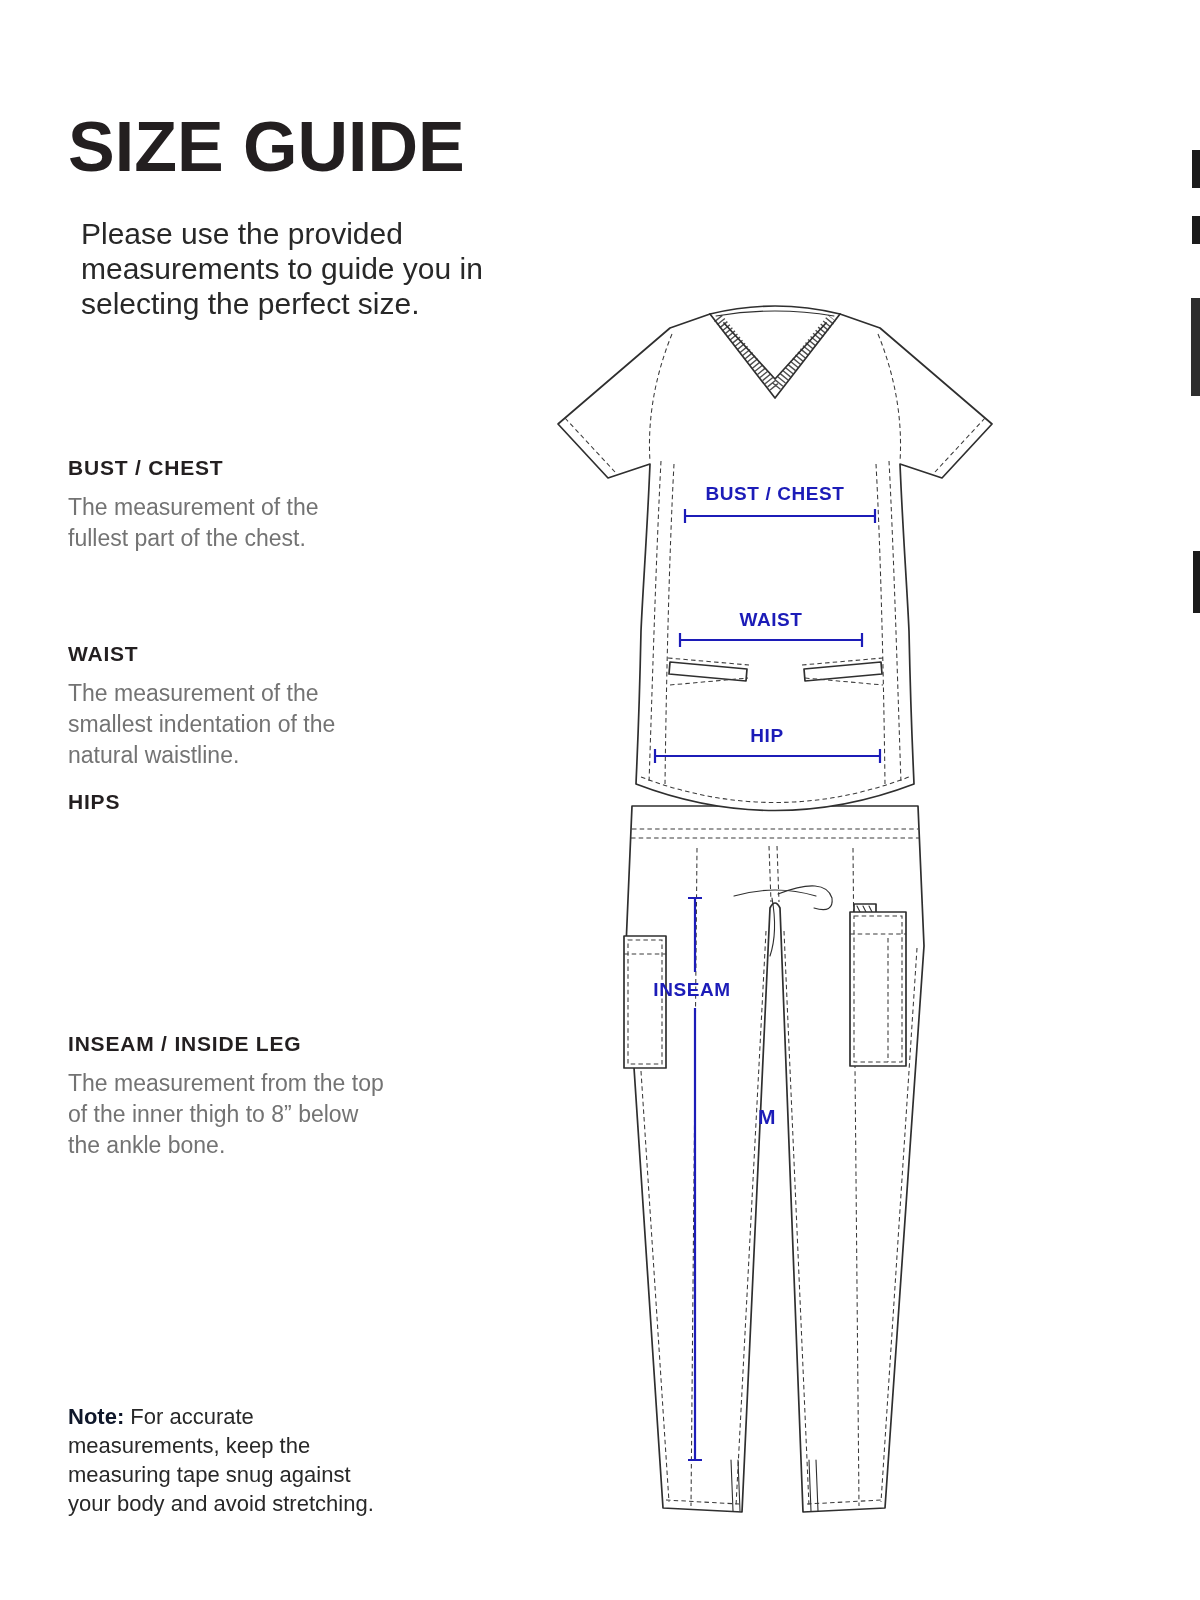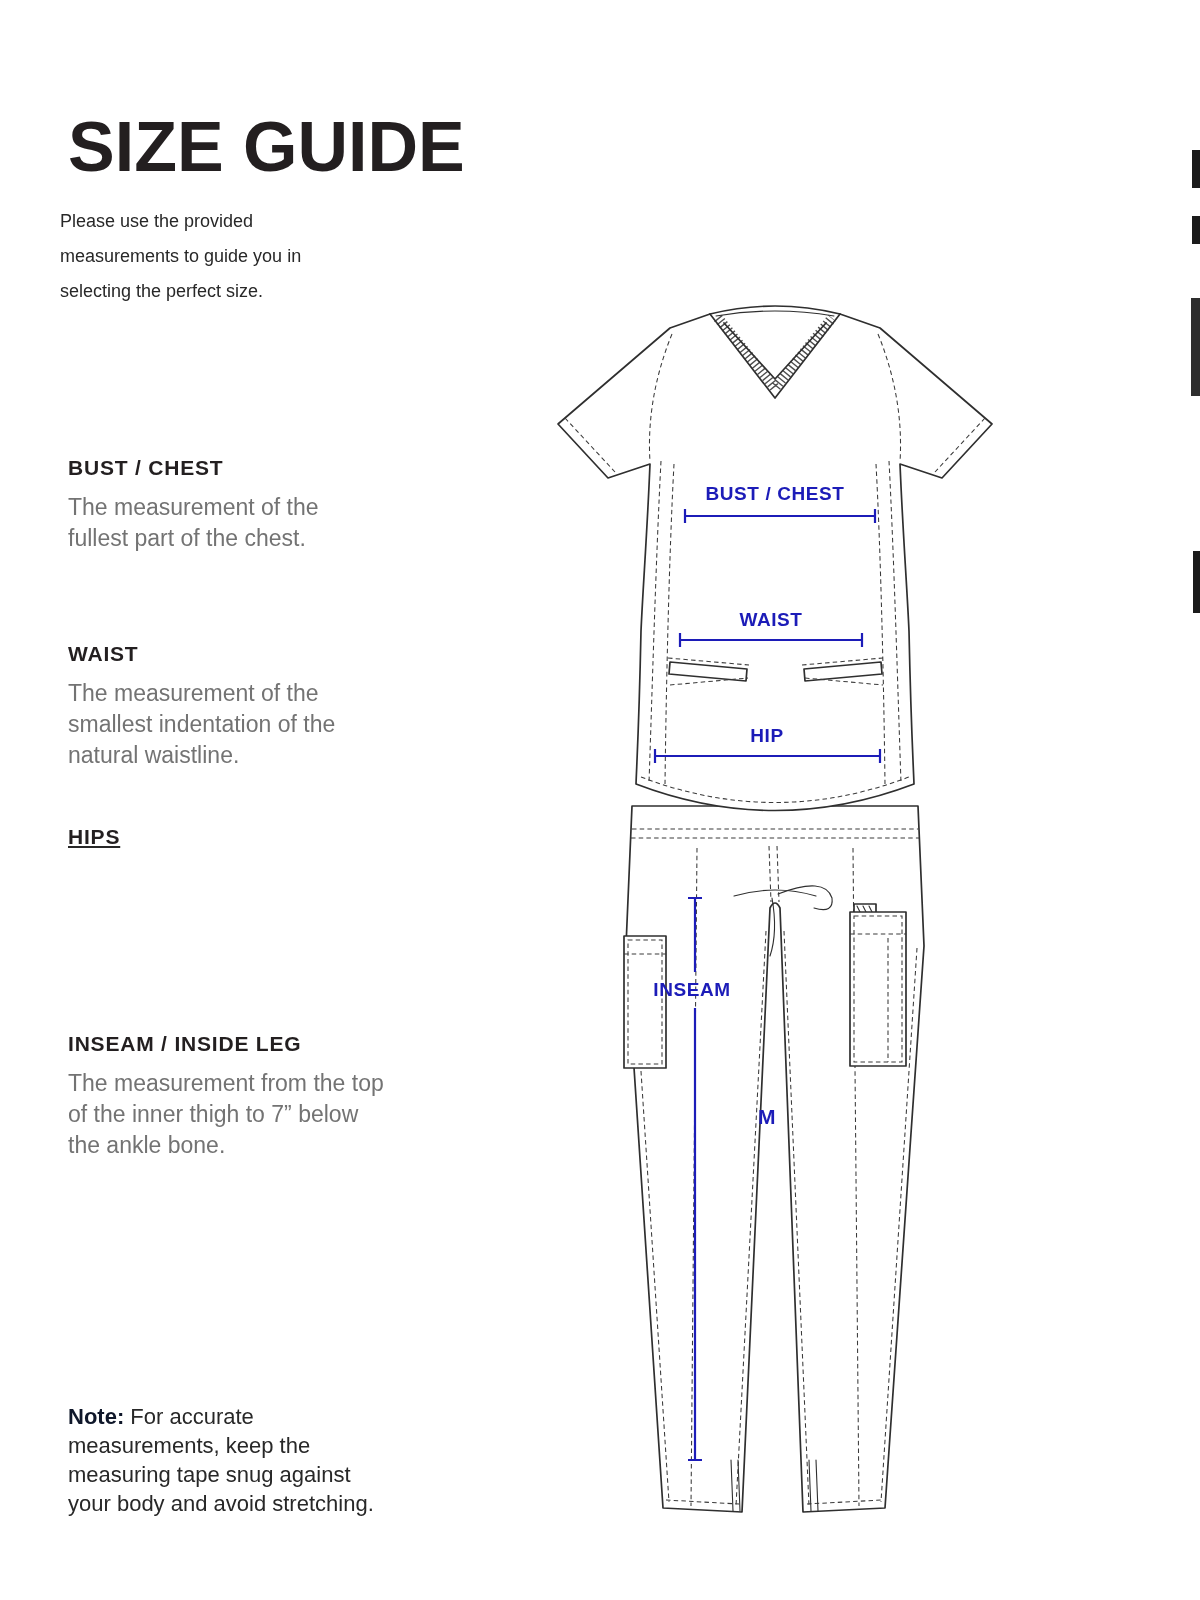--- a/index.html
+++ b/index.html
@@ -7,27 +7,27 @@
     position:relative; width:1200px; height:1600px; margin:8px auto;
     background:#ffffff; overflow:hidden;
     font-family:"Liberation Sans", sans-serif; color:#282828;
   }
   .h-title {
     position:absolute; left:68px; top:56px;
     font-size:70px; font-weight:bold; letter-spacing:0px; color:#231f20;
     line-height:1.05;
   }
   .intro {
-    position:absolute; left:60px; top:178px; width:480px;
-    font-size:18px; line-height:35px; color:#282828; white-space:pre-line;
+    position:absolute; left:81px; top:178px; width:480px;
+    font-size:30px; line-height:35px; color:#282828; white-space:pre-line;
   }
   .section { position:absolute; left:68px; width:480px; }
   .sec-bust   { top:448px; }
   .sec-waist  { top:634px; }
-  .sec-hips   { top:817px;text-decoration:underline; }
+  .sec-hips   { top:782px; }
   .sec-inseam { top:1024px; }
   .section h3 {
     margin:0; font-size:21px; font-weight:bold; letter-spacing:0.8px; color:#231f20;
   }
   .section p {
     margin:12px 0 0; font-size:23px; line-height:31px; color:#737373; white-space:pre-line;
   }
   .note {
     position:absolute; left:68px; top:1372px; width:480px;
     font-size:22px; line-height:29px; color:#282828; white-space:pre-line;
@@ -79,21 +79,21 @@
 natural waistline.</p>
   </div>
 
   <div class="section sec-hips">
     <h3>HIPS</h3>
   </div>
 
   <div class="section sec-inseam">
     <h3>INSEAM / INSIDE LEG</h3>
     <p>The measurement from the top
-of the inner thigh to 7” below
+of the inner thigh to 8” below
 the ankle bone.</p>
   </div>
 
   <p class="note"><b>Note:</b> <span>For accurate
 measurements, keep the
 measuring tape snug against
 your body and avoid stretching.</span></p>
 
   <div class="diagram-wrap">
     <svg viewBox="0 0 500 1270" width="500" height="1270">

